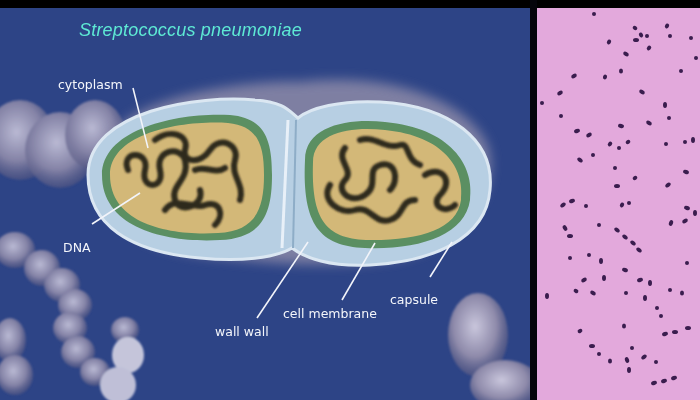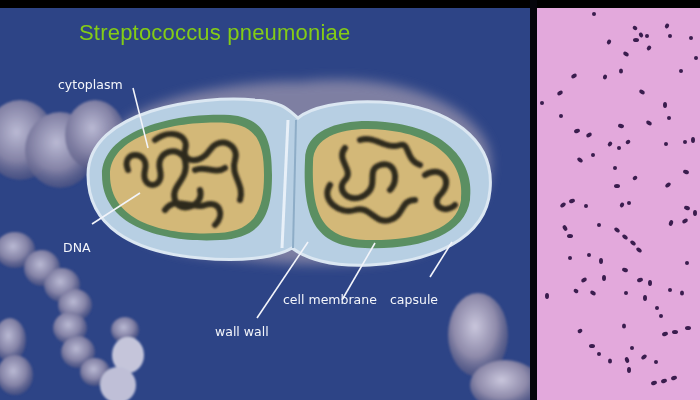--- a/index.html
+++ b/index.html
@@ -1,21 +1,21 @@
 <!DOCTYPE html>
 <html><head>
 <meta charset="utf-8">
 <style>
   html, body { margin:0; padding:0; }
   body { width:700px; height:400px; overflow:hidden; background:#000; position:relative; font-family:"DejaVu Sans", sans-serif; }
   .top-band { position:absolute; left:0; top:0; width:700px; height:8px; background:#000; }
   .illus { position:absolute; left:0; top:8px; width:530px; height:392px; background:#2d4486; overflow:hidden; }
   .divider { position:absolute; left:530px; top:0; width:7px; height:400px; background:#05050a; }
   .micro { position:absolute; left:537px; top:8px; width:163px; height:392px; background:#e3a9dc; overflow:hidden; }
-  .title { position:absolute; left:79px; top:12px; font-family:"Liberation Sans", sans-serif; font-size:22px; color:#84cc16; letter-spacing:0.2px; white-space:nowrap; }
+  .title { position:absolute; left:79px; top:12px; font-family:"Liberation Sans", sans-serif; font-style:italic; font-size:18px; color:#5eead4; letter-spacing:0.2px; white-space:nowrap; }
   .label { position:absolute; color:#f4f6fb; font-size:12.5px; white-space:nowrap;text-align:center; }
   svg { position:absolute; left:0; top:0; }
 </style>
 </head>
 <body>
 
 <div class="top-band"></div>
 
 <div class="illus">
   <svg width="530" height="392" viewBox="0 8 530 392">
@@ -98,21 +98,21 @@
       <line x1="342" y1="300" x2="375" y2="243"></line>
       <line x1="430" y1="277" x2="452" y2="242"></line>
     </g>
   </svg>
 
   <div class="title">Streptococcus pneumoniae</div>
 
   <div class="label" style="left:58px; top:69px;">cytoplasm</div>
   <div class="label" style="left:63px; top:232px;">DNA</div>
   <div class="label" style="left:215px; top:316px;">wall wall</div>
-  <div class="label" style="left:283px; top:284px;">cell membrane</div>
+  <div class="label" style="left:283px; top:298px;">cell membrane</div>
   <div class="label" style="left:390px; top:284px;">capsule</div>
 </div>
 
 <div class="divider"></div>
 
 <div class="micro">
   <svg width="163" height="392" viewBox="0 0 163 392">
     <g fill="#3a1d4e">
       <ellipse cx="57" cy="6" rx="2" ry="2"></ellipse>
       <ellipse cx="98" cy="20" rx="2.5" ry="2" transform="rotate(40 98 20)"></ellipse>

